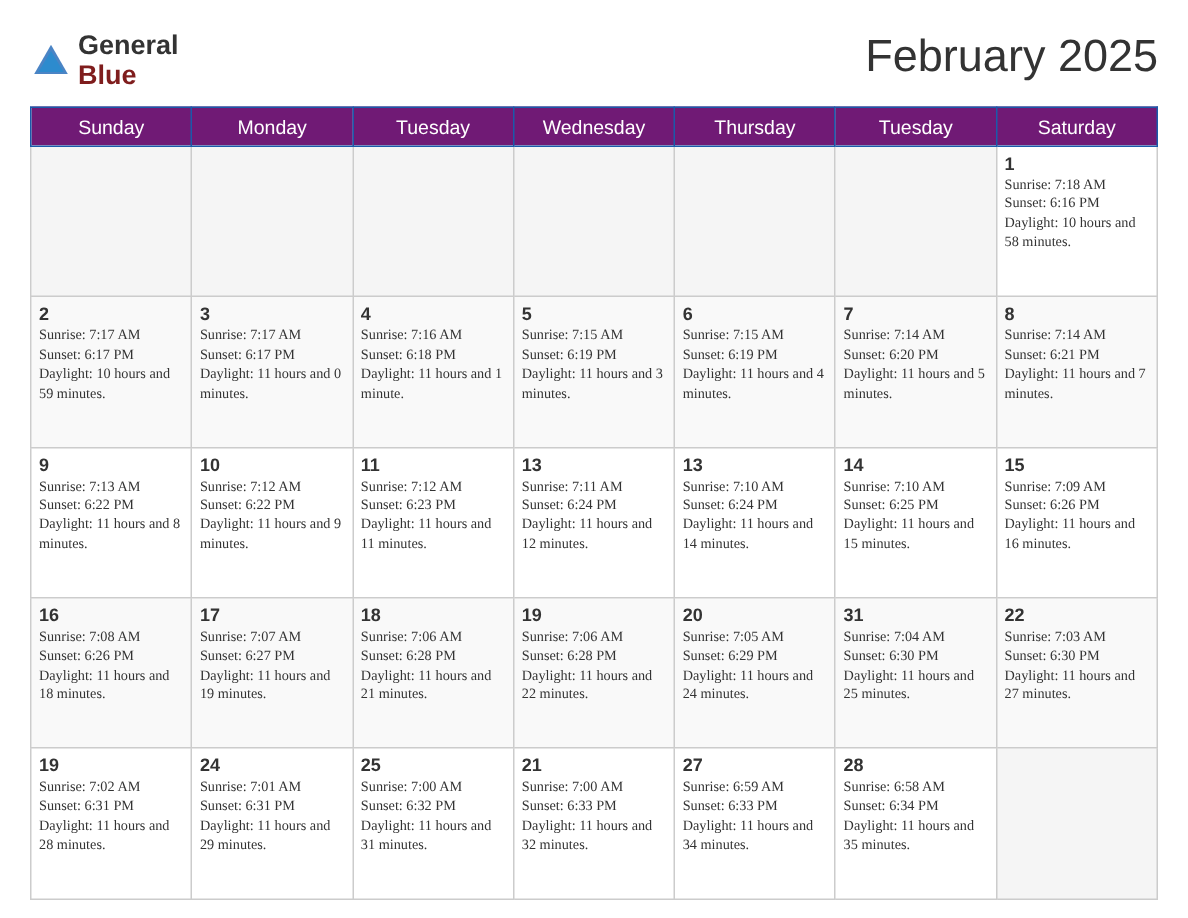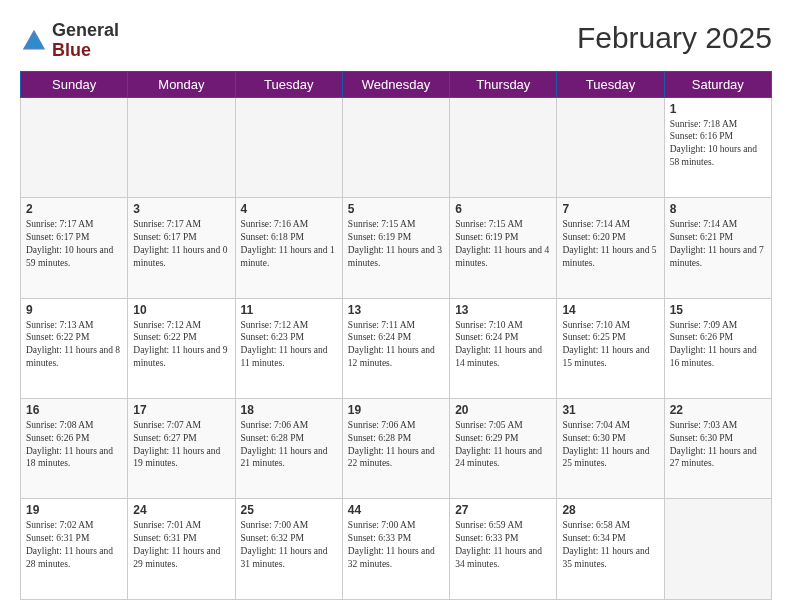--- a/index.html
+++ b/index.html
@@ -238,21 +238,21 @@
           </td>
           <td>
             <span class="day-num">24</span>
             <div class="day-info">Sunrise: 7:01 AM<br>Sunset: 6:31 PM<br>Daylight: 11 hours and 29 minutes.</div>
           </td>
           <td>
             <span class="day-num">25</span>
             <div class="day-info">Sunrise: 7:00 AM<br>Sunset: 6:32 PM<br>Daylight: 11 hours and 31 minutes.</div>
           </td>
           <td>
-            <span class="day-num">44</span>
+            <span class="day-num">21</span>
             <div class="day-info">Sunrise: 7:00 AM<br>Sunset: 6:33 PM<br>Daylight: 11 hours and 32 minutes.</div>
           </td>
           <td>
             <span class="day-num">27</span>
             <div class="day-info">Sunrise: 6:59 AM<br>Sunset: 6:33 PM<br>Daylight: 11 hours and 34 minutes.</div>
           </td>
           <td>
             <span class="day-num">28</span>
             <div class="day-info">Sunrise: 6:58 AM<br>Sunset: 6:34 PM<br>Daylight: 11 hours and 35 minutes.</div>
           </td>

